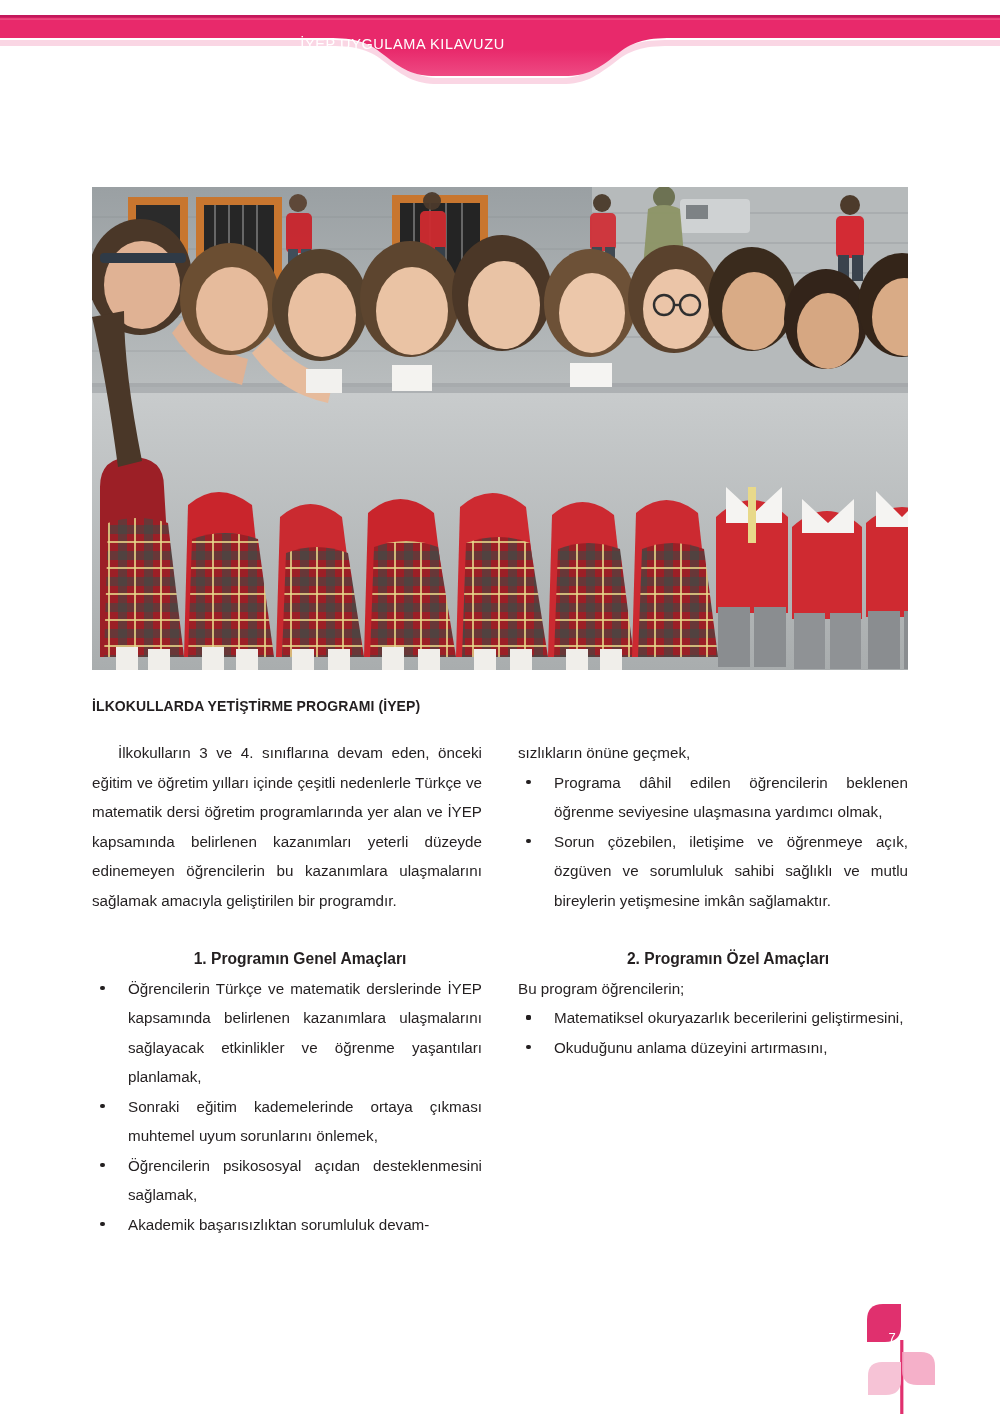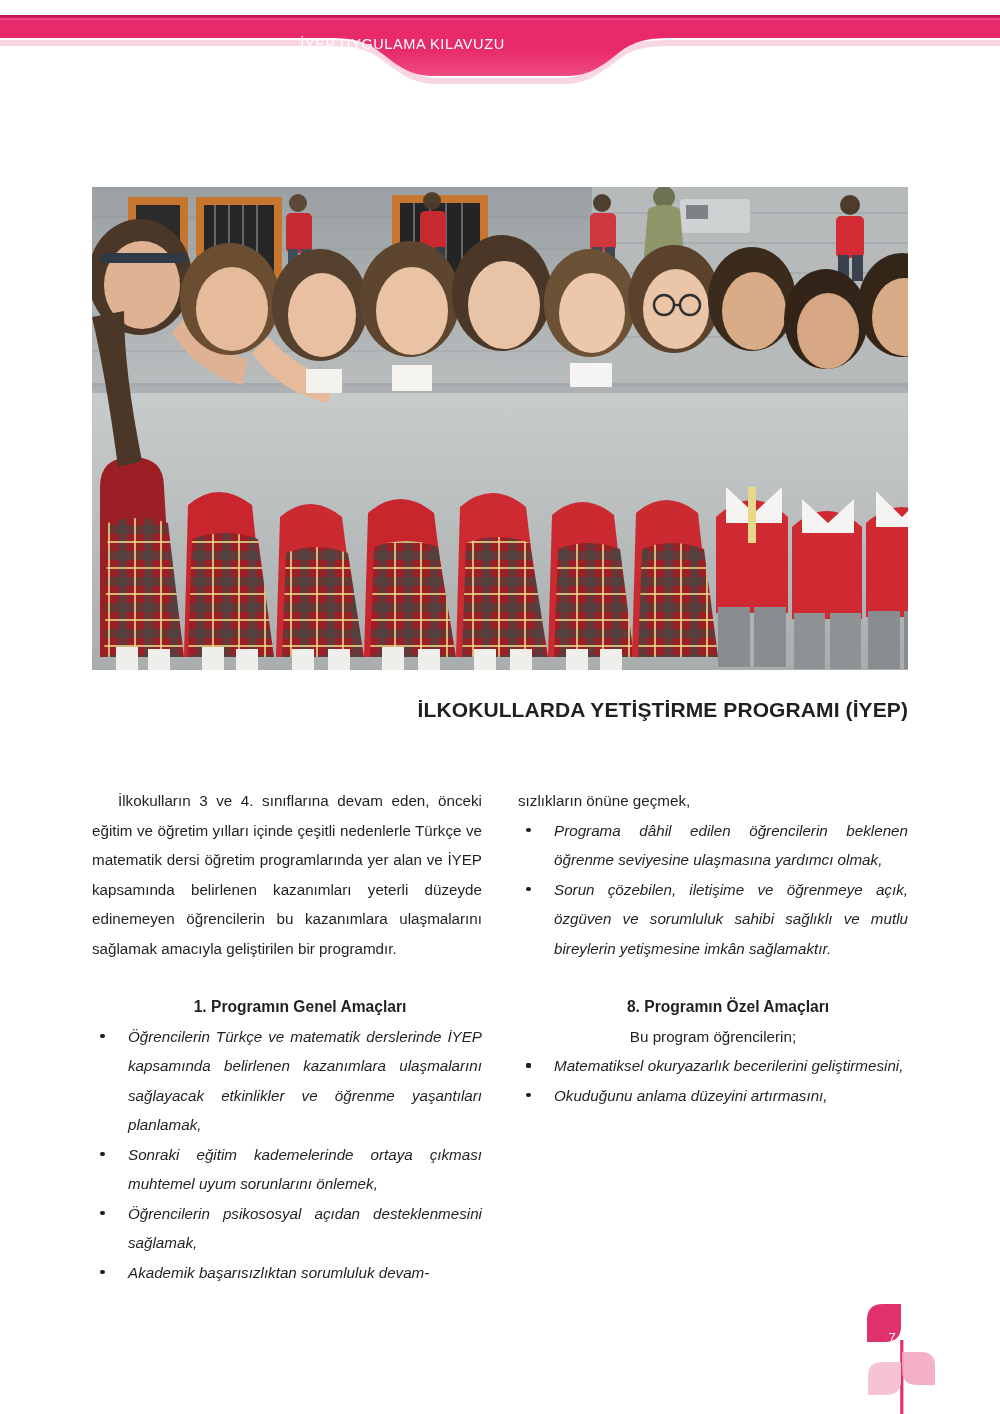--- a/index.html
+++ b/index.html
@@ -52,38 +52,37 @@
     background: #8d9195;
   }
   #hero-photo svg { display: block; }
 
   
   #page-heading {
     position: absolute;
     left: 92px;
     top: 698px;
     width: 816px;
-    text-align: right;
-    font-size: 21px;
+    text-align: left;
+    font-size: 14px;
     font-weight: bold;
     color: #231f20;
     letter-spacing: 0.1px;
   }
 
   #columns {
     position: absolute;
     left: 92px;
     top: 738px;
     width: 816px;
     display: flex;
     gap: 36px;
   }
   .column {
     width: 390px;
-    margin-top: 48px;
   }
 
   .body-para {
     font-size: 15.2px;
     line-height: 29.5px;
     text-align: justify;
     text-justify: inter-word;
     margin: 0;
     color: #231f20;
     -webkit-hyphens: none;
@@ -100,21 +99,20 @@
     line-height: 29.5px;
     text-align: center;
   }
   .section-heading.rc { padding-left: 30px; }
 
   .lead-line {
     font-size: 15.2px;
     line-height: 29.5px;
     margin: 0;
     color: #231f20;
-    text-align: center;
   }
 
   ul.bullets {
     list-style: none;
     margin: 0;
     padding: 0;
   }
   ul.bullets li {
     position: relative;
     padding-left: 36px;
@@ -127,21 +125,21 @@
   ul.bullets li .dot {
     position: absolute;
     left: 8px;
     top: 12px;
     width: 4.5px;
     height: 4.5px;
     border-radius: 50%;
     background: #231f20;
   }
   
-  ul.bullets li > span.txt { display: inline; font-style: italic; }
+  ul.bullets li > span.txt { display: inline; }
 
   
   #footer-motif {
     position: absolute;
     left: 855px;
     top: 1300px;
     width: 145px;
     height: 114px;
     pointer-events: none;
   }
@@ -430,21 +428,21 @@
       <li>
         <span class="dot"></span>
         <span class="txt">Programa dâhil edilen öğrencilerin beklenen öğrenme seviyesine ulaşmasına yardımcı olmak,</span>
       </li>
       <li>
         <span class="dot"></span>
         <span class="txt">Sorun çözebilen, iletişime ve öğrenmeye açık, özgüven ve sorumluluk sahibi sağlıklı ve mutlu bireylerin yetişmesine imkân sağlamaktır.</span>
       </li>
     </ul>
 
-    <div class="section-heading rc">8. Programın Özel Amaçları</div>
+    <div class="section-heading rc">2. Programın Özel Amaçları</div>
 
     <p class="lead-line">Bu program öğrencilerin;</p>
 
     <ul class="bullets">
       <li>
         <span class="dot"></span>
       </li>
       <li>
         <span class="dot"></span>
         <span class="txt">Matematiksel okuryazarlık becerilerini geliştirmesini,</span>

